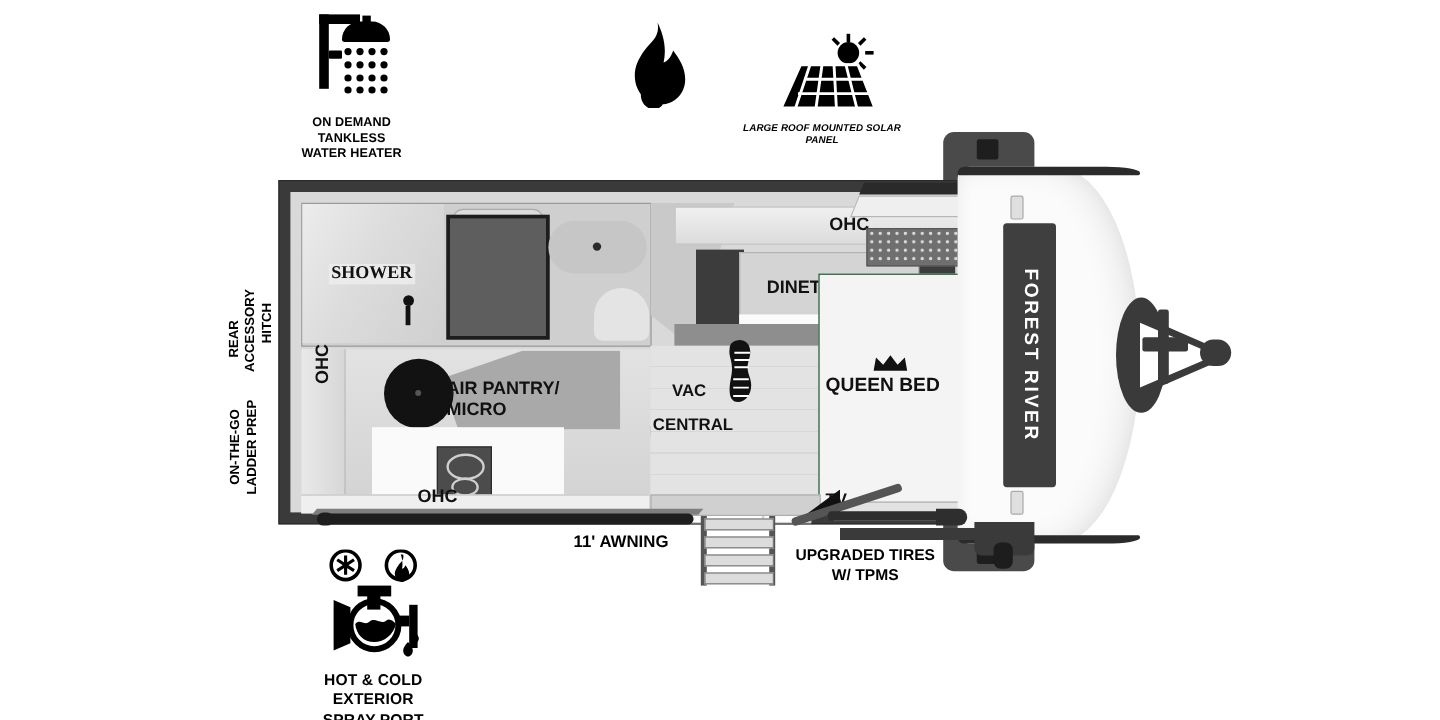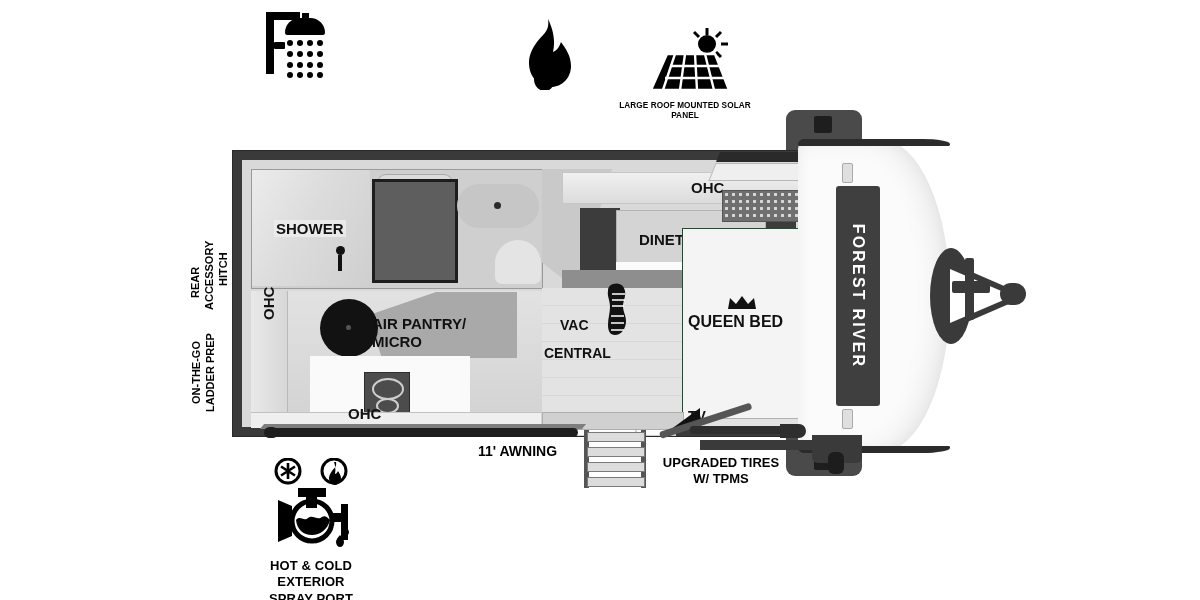--- a/index.html
+++ b/index.html
@@ -9,21 +9,21 @@
     -webkit-font-smoothing:antialiased;
     overflow:hidden;position:relative;
   }
   .stage{position:absolute;inset:0;width:1200px;height:600px;}
 
   
   .feat{position:absolute;text-align:center;color:#000;}
   .feat .cap{font-weight:bold;line-height:1.25;letter-spacing:.1px;}
 
   .f-cap-sm{font-size:10.5px;}
-  .f-cap-xs{font-size:8.2px;}
+  .f-cap-xs{font-size:8.2px;font-style:italic;}
   .f-big{font-size:21px;font-weight:bold;letter-spacing:.2px;}
 
   
   .ic-shower{position:relative;width:70px;height:80px;margin:0 auto;}
   .ic-shower .pipe-v{position:absolute;left:8px;top:2px;width:8px;height:62px;background:#000;}
   .ic-shower .pipe-h{position:absolute;left:8px;top:2px;width:34px;height:8px;background:#000;}
   .ic-shower .nub{position:absolute;left:16px;top:32px;width:11px;height:7px;background:#000;border-radius:1px;}
   .ic-shower .head{position:absolute;left:27px;top:8px;width:40px;height:17px;background:#000;
        border-radius:20px 20px 3px 3px;}
   .ic-shower .stem{position:absolute;left:44px;top:3px;width:7px;height:8px;background:#000;}
@@ -79,21 +79,21 @@
   .logo-panel span{position:absolute;left:50%;top:50%;color:#fff;font-weight:bold;font-size:16px;
       letter-spacing:2.2px;white-space:nowrap;transform:translate(-50%,-50%) rotate(90deg);}
 
   
   .hitchplate{position:absolute;left:930px;top:248px;width:42px;height:96px;background:#3a3a3a;border-radius:50%;}
   .aframe{position:absolute;left:940px;top:255px;width:84px;height:82px;}
   .coupler{position:absolute;left:1000px;top:283px;width:26px;height:22px;background:#3a3a3a;border-radius:11px;}
   .jack{position:absolute;left:952px;top:281px;width:38px;height:12px;background:#3a3a3a;border-radius:2px;}
   .jackv{position:absolute;left:965px;top:258px;width:9px;height:62px;background:#3a3a3a;border-radius:2px;}
   .lbl{position:absolute;font-weight:bold;color:#111;white-space:nowrap;}
-  .lbl-bg{background:rgba(236,236,236,.86);padding:0 2px;}
+  .lbl-bg{background:rgba(236,236,236,.86);padding:0 2px;font-family:Liberation Serif, serif;}
 
   .bath{position:absolute;left:9px;top:9px;width:290px;height:118px;background:#cfcfcf;border:1px solid #9a9a9a;}
   .bath .mirror{position:absolute;left:120px;top:9px;width:80px;height:98px;background:#5e5e5e;border:3px solid #1d1d1d;}
   .bath .wall{position:absolute;left:0;top:0;width:118px;height:116px;
       background:linear-gradient(120deg,#ececec 0%,#dcdcdc 45%,#cfcfcf 100%);}
   .bath .sink{position:absolute;left:205px;top:14px;width:82px;height:44px;background:#c6c6c6;border-radius:26px;}
   .bath .sinkdot{position:absolute;left:242px;top:32px;width:7px;height:7px;background:#2b2b2b;border-radius:50%;}
   .bath .toilet{position:absolute;left:243px;top:70px;width:46px;height:44px;background:#e4e4e4;border-radius:26px 26px 8px 8px;}
   .bath .skylight{position:absolute;left:125px;top:4px;width:74px;height:18px;background:#dcdcdc;border:1px solid #aaa;
       border-radius:9px;}
@@ -189,20 +189,25 @@
           <i></i>
           <i></i>
           <i></i>
           <i></i>
           <i></i>
           <i></i>
           <i></i>
           <i></i>
           <i></i>
         </div>
+    </div>
+    <div class="cap f-cap-sm" style="margin-top:6px;">
+      <div>ON DEMAND</div>
+      <div>TANKLESS</div>
+      <div>WATER HEATER</div>
     </div>
   </div>
 
 
   <div class="feat" style="left:480px;top:18px;width:130px;">
     <svg class="ic-flame" viewBox="0 0 56 72">
       <path d="M31 1c2 12-5 15-11 23-5 7-8 13-8 21 0 14 10 24 22 24 11 0 20-9 20-21 0-10-5-17-10-24-2 6-5 9-8 10 3-13-1-25-5-33z
                M26 40c-1 6-4 8-6 12-2 3-3 6-3 9 0 7 5 12 11 12 5 0 9-4 9-10 0-6-3-10-6-14-1 3-2 5-4 6 2-7 0-12-1-15z" fill="#000"></path>
     </svg>
   </div>

